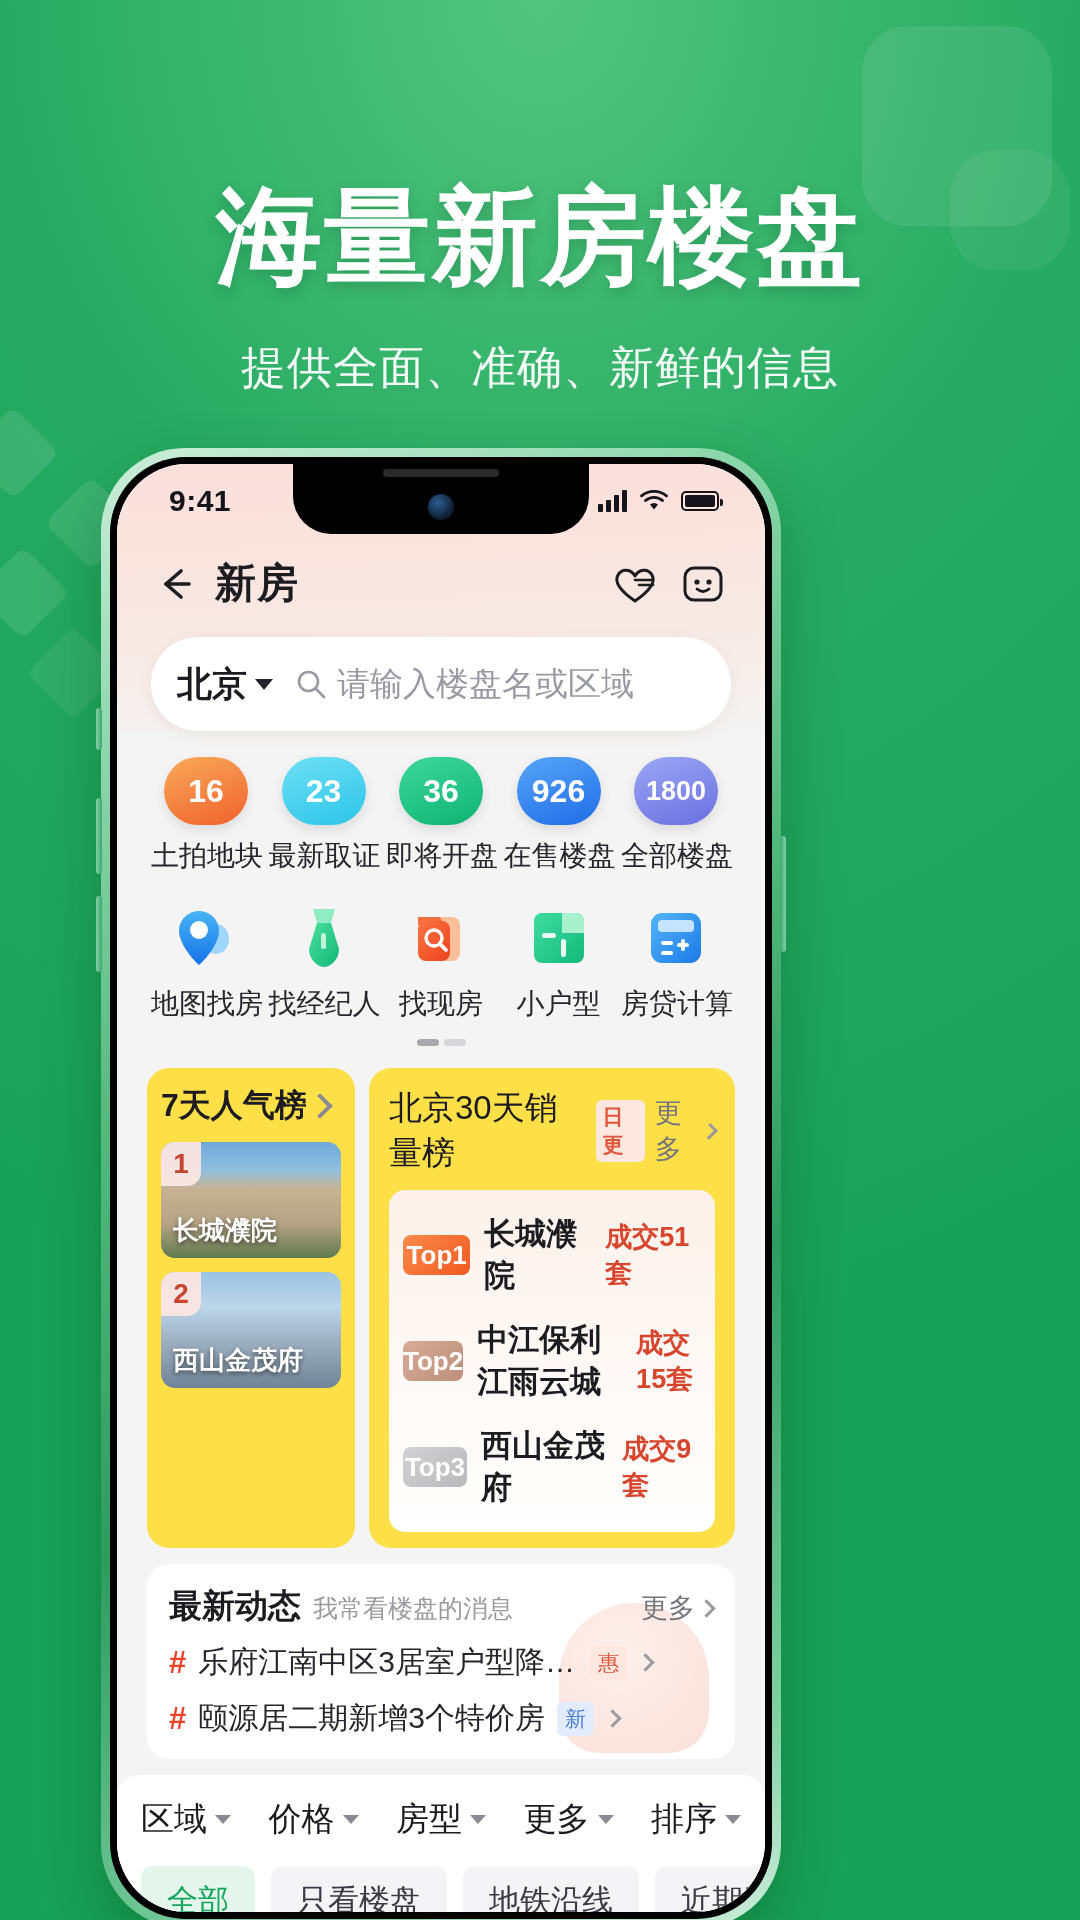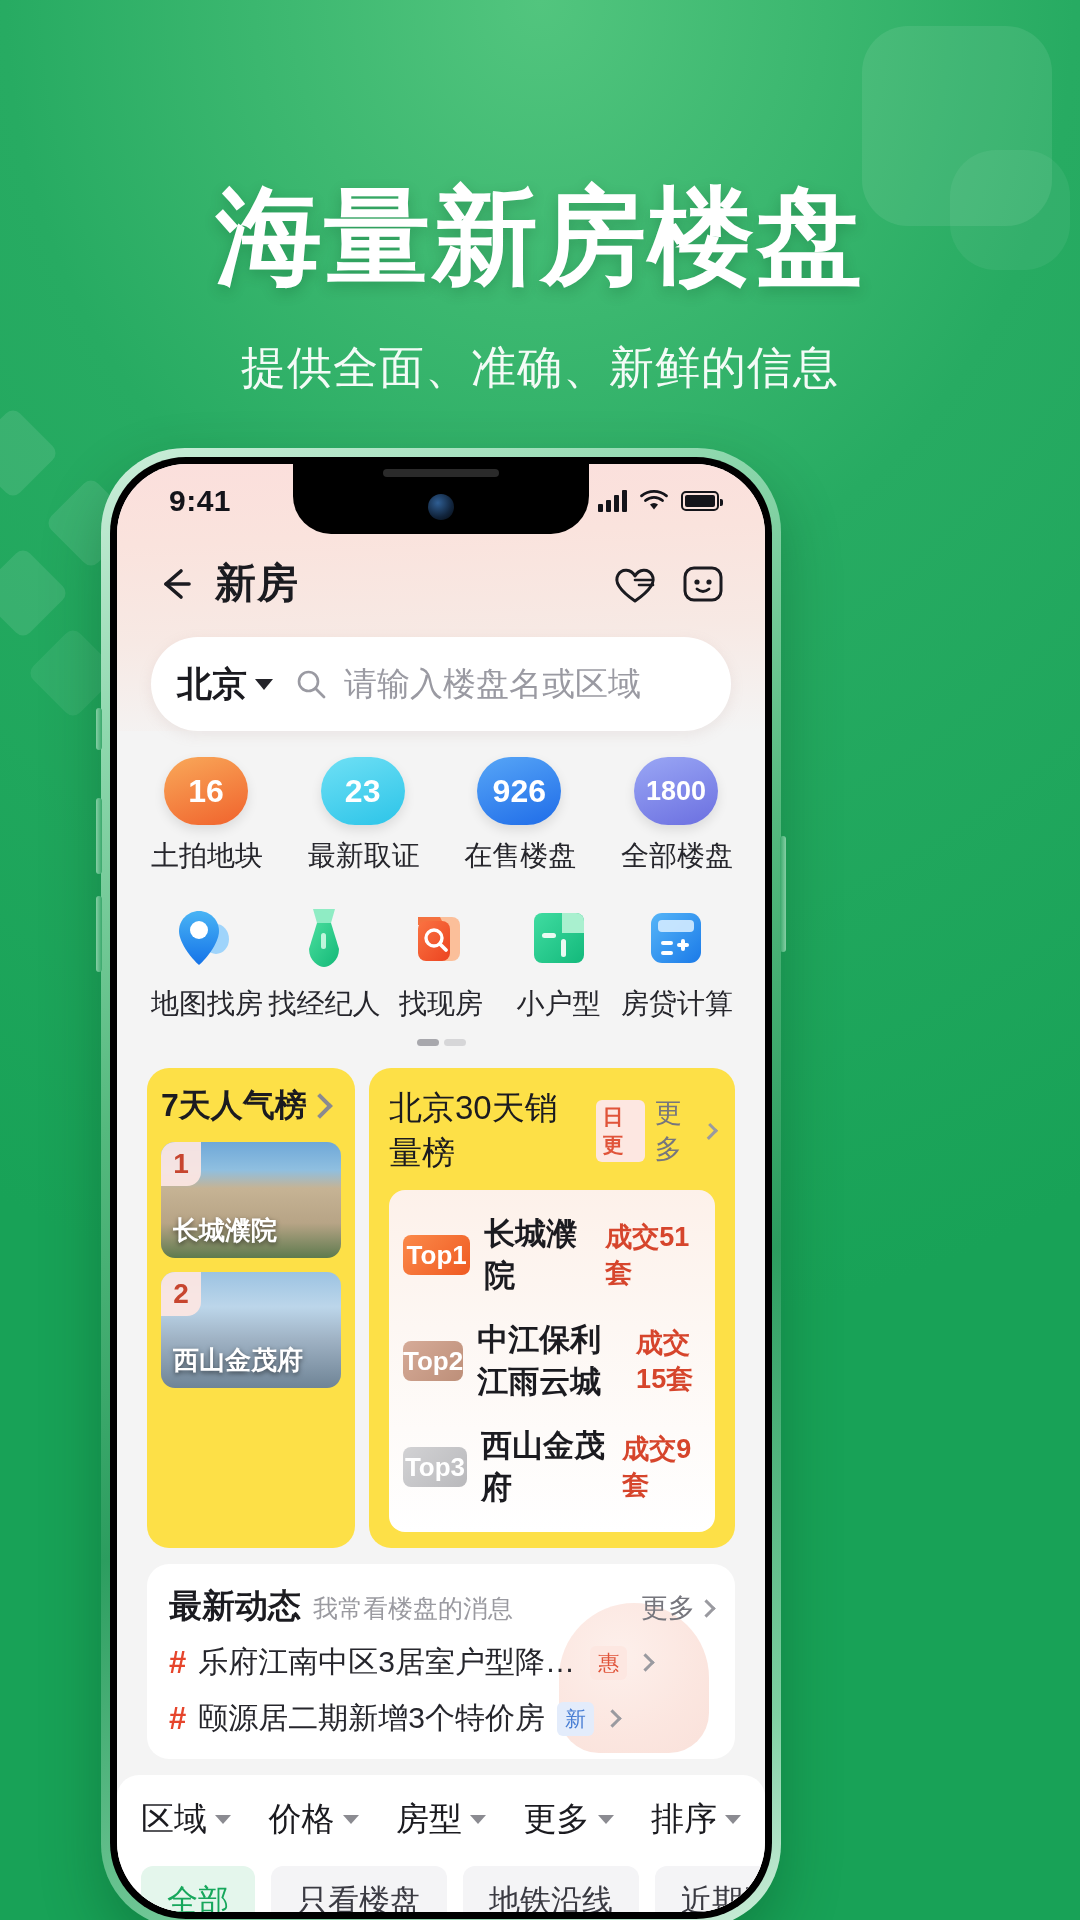--- a/index.html
+++ b/index.html
@@ -170,21 +170,21 @@
     background: #ffffff;
     border-radius: 47px;
     display: flex; align-items: center;
     padding: 0 26px;
     box-shadow: 0 4px 14px rgba(180,140,135,0.14);
   }
   .city { display: flex; align-items: center; gap: 8px; cursor: pointer; }
   .city-name { font-size: 35px; font-weight: bold; color: #1b1b20; }
   .caret { width: 0; height: 0; border-left: 9px solid transparent; border-right: 9px solid transparent; border-top: 11px solid #24242a; }
   .search-q { margin-left: 22px; width: 32px; height: 32px; flex: 0 0 auto; }
-  .search-ph { margin-left: 17px; font-size: 33px; color: #9a9aa2; }
+  .search-ph { margin-left: 10px; font-size: 33px; color: #9a9aa2; }
 
   
   .quickwrap { background: #f4f4f4; padding: 0 0 6px 0; }
   .qrow {
     display: flex; justify-content: space-between;
     padding: 26px 34px 0 34px;
   }
   .qitem { width: 110px; text-align: center; cursor: pointer; }
   .qbubble {
     width: 84px; height: 68px;
@@ -390,20 +390,24 @@
       <div class="quickwrap">
 
         <div class="qrow">
           <div class="qitem">
             <div class="qbubble" style="background:linear-gradient(160deg,#f9a95a,#f0622c)">16</div>
             <div class="qlabel">土拍地块</div>
           </div>
           <div class="qitem">
             <div class="qbubble" style="background:linear-gradient(160deg,#6fe0f5,#2cc4e8)">23</div>
             <div class="qlabel">最新取证</div>
+          </div>
+          <div class="qitem">
+            <div class="qbubble" style="background:linear-gradient(160deg,#3ed79e,#0fb374)">36</div>
+            <div class="qlabel">即将开盘</div>
           </div>
           <div class="qitem">
             <div class="qbubble" style="background:linear-gradient(160deg,#57a6f7,#1f6ce8)">926</div>
             <div class="qlabel">在售楼盘</div>
           </div>
           <div class="qitem">
             <div class="qbubble" style="background:linear-gradient(160deg,#9aa7f5,#6b6fe0);font-size:27px">1800</div>
             <div class="qlabel">全部楼盘</div>
           </div>
         </div>

